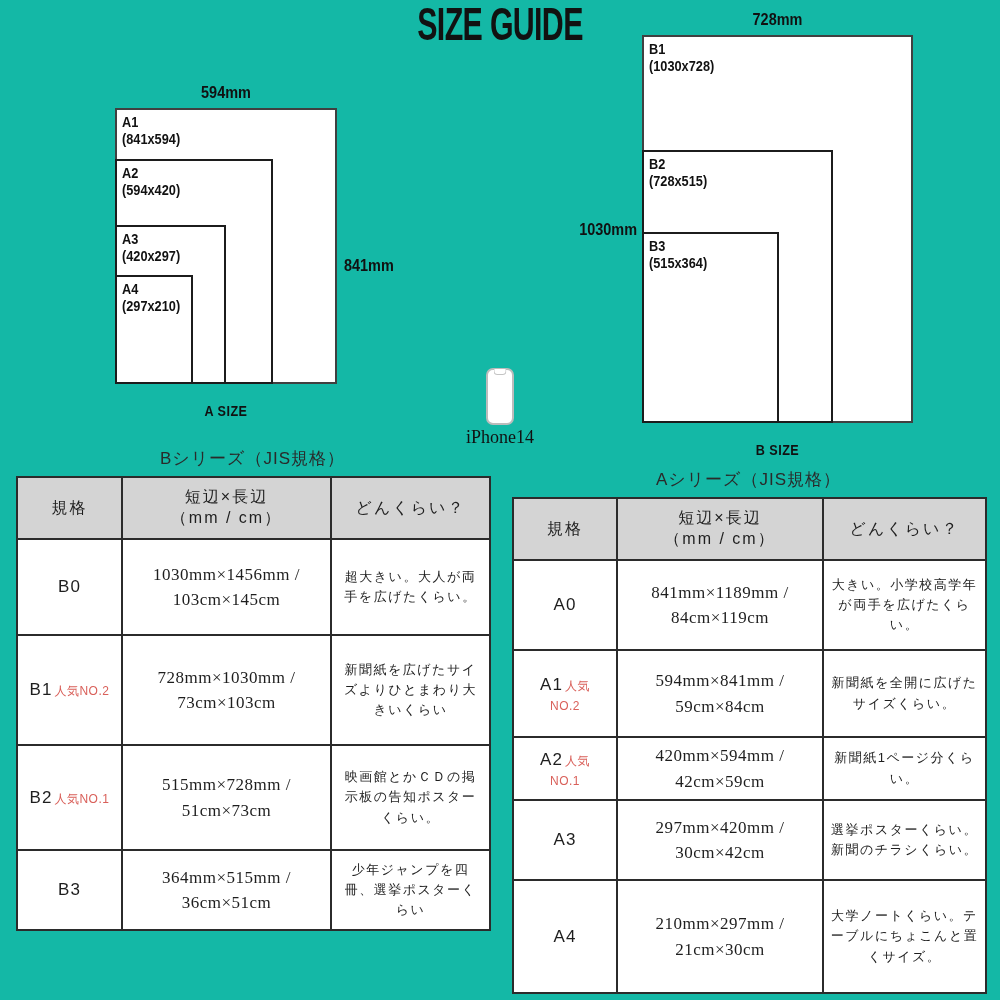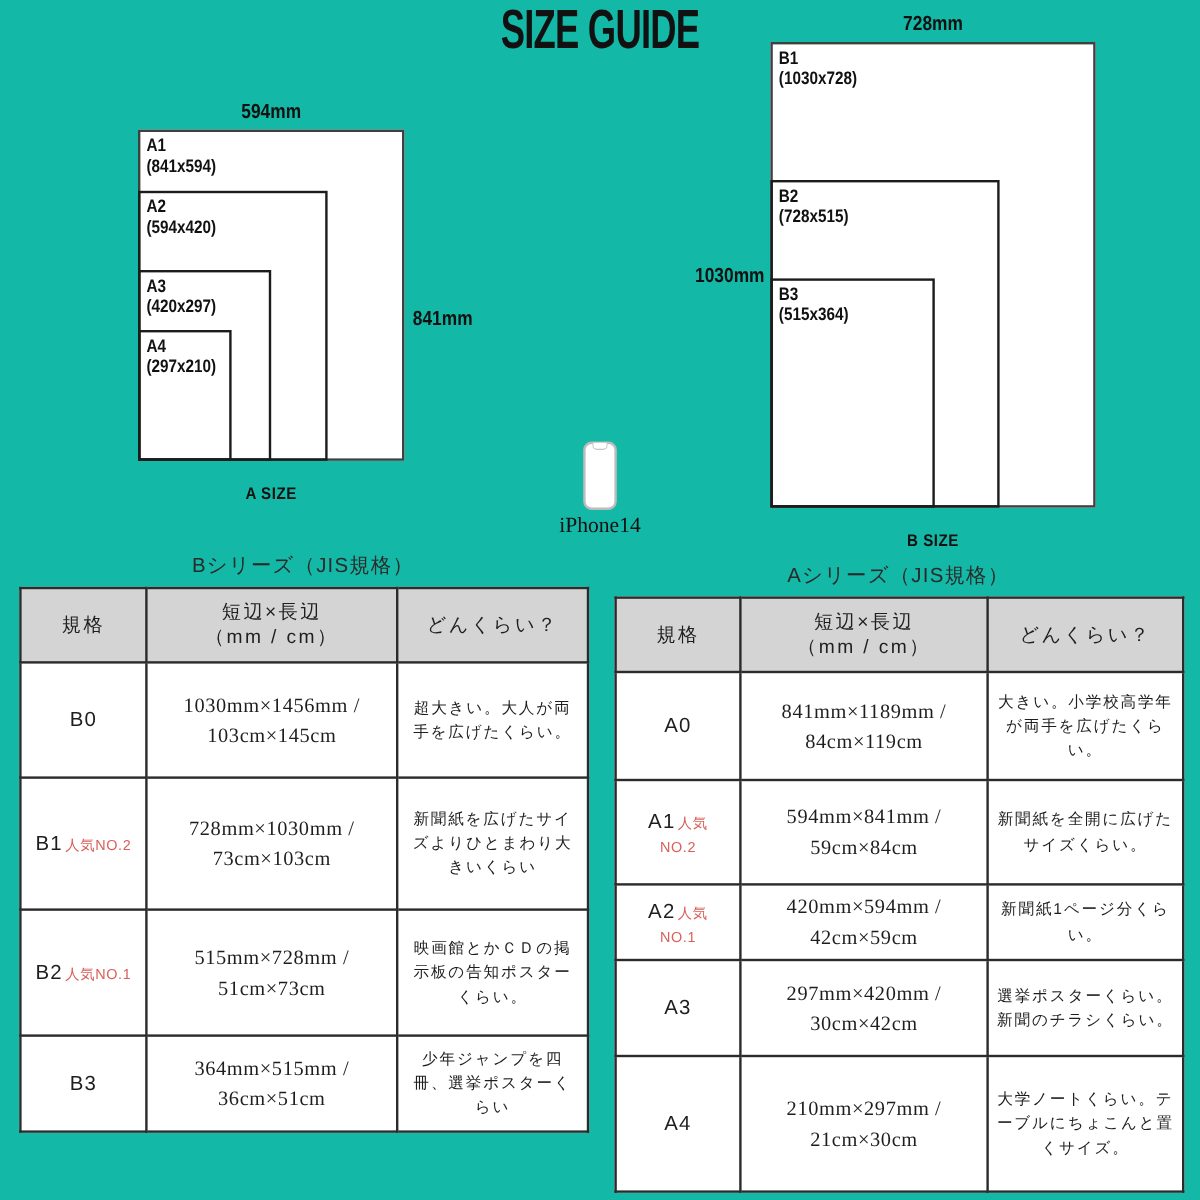--- a/index.html
+++ b/index.html
@@ -47,21 +47,21 @@
   }
   .phone-notch {
     position:absolute; top:-1px; left:50%; transform:translateX(-50%);
     width:13px; height:6px; border:1px solid #c4c4c4; border-top:none;
     border-radius:0 0 4px 4px; background:#fff; box-sizing:border-box;
   }
   .phone-label { margin-top:2px; font-family:"Liberation Serif", serif; font-size:18px; color:#111; }
 
   
   .table-block { position:absolute; width:473px; }
-  #table-b-block { left:16px;  top:460px; }
+  #table-b-block { left:16px;  top:447px; }
   #table-a-block { left:512px; top:468px; }
   .table-title { text-align:center; font-size:17px; letter-spacing:1px; color:#2a2a2a; height:29px; line-height:24px; }
   table { border-collapse:collapse; table-layout:fixed; width:473px; background:#fff; }
   td, th { border:2px solid var(--table-border,#2b2b2b); text-align:center; vertical-align:middle; padding:4px 6px; box-sizing:border-box; }
   th { background:var(--header-bg,#d4d4d4); font-weight:normal; font-size:16px; letter-spacing:2px; color:#1e1e1e; }
   .grade-cell { font-size:17px; letter-spacing:1px;margin-left:42px; }
   .size-cell  { font-size:17px; letter-spacing:0.5px; line-height:1.5;font-family:Liberation Serif, serif; }
   .desc-cell  { font-size:13px; letter-spacing:1.5px; line-height:1.55; }
   .badge { color:var(--accent-red,#d9605a); font-size:12px; letter-spacing:0.5px; margin-left:2px; white-space:nowrap; }
   .badge-block { display:block; margin-left:0; margin-top:4px; }

